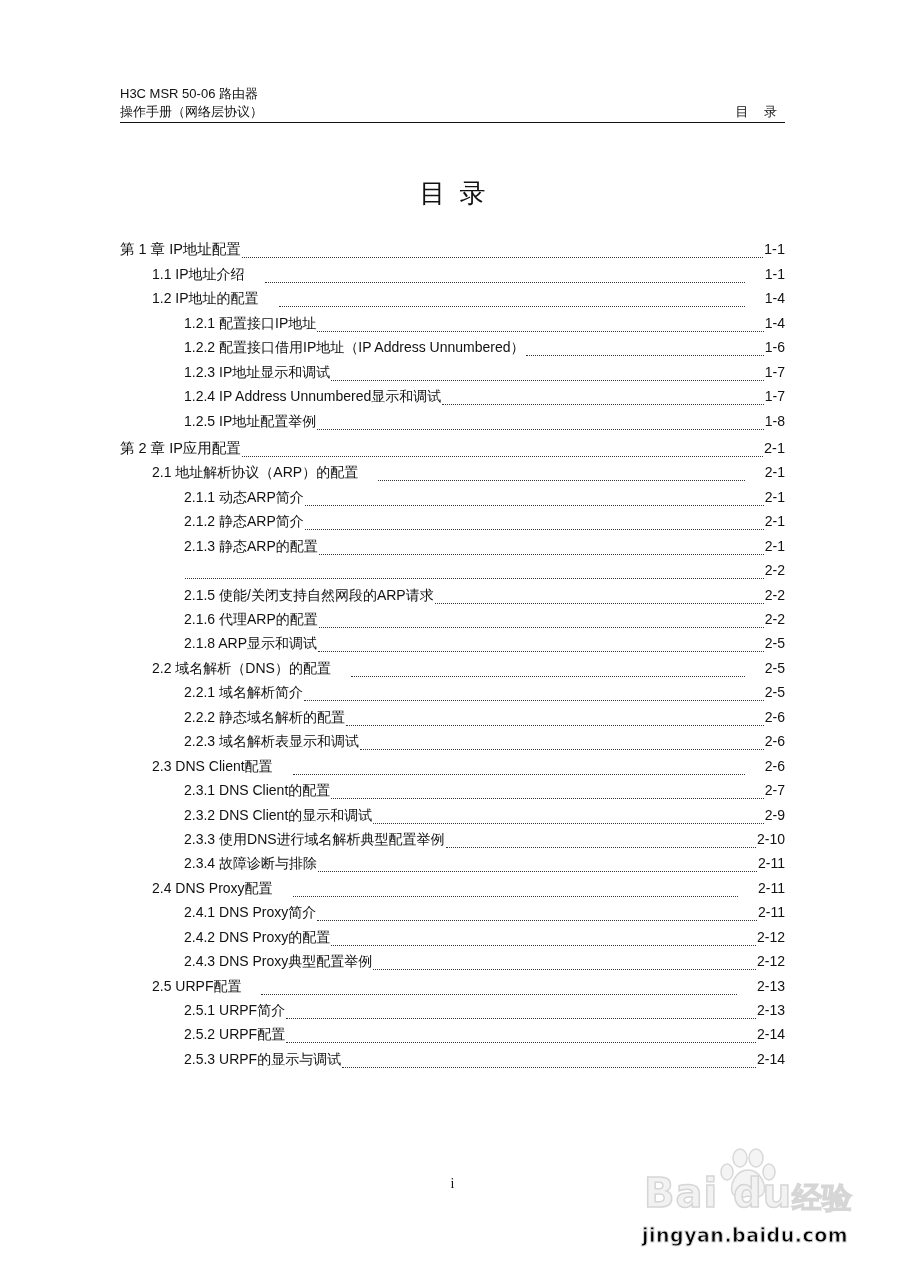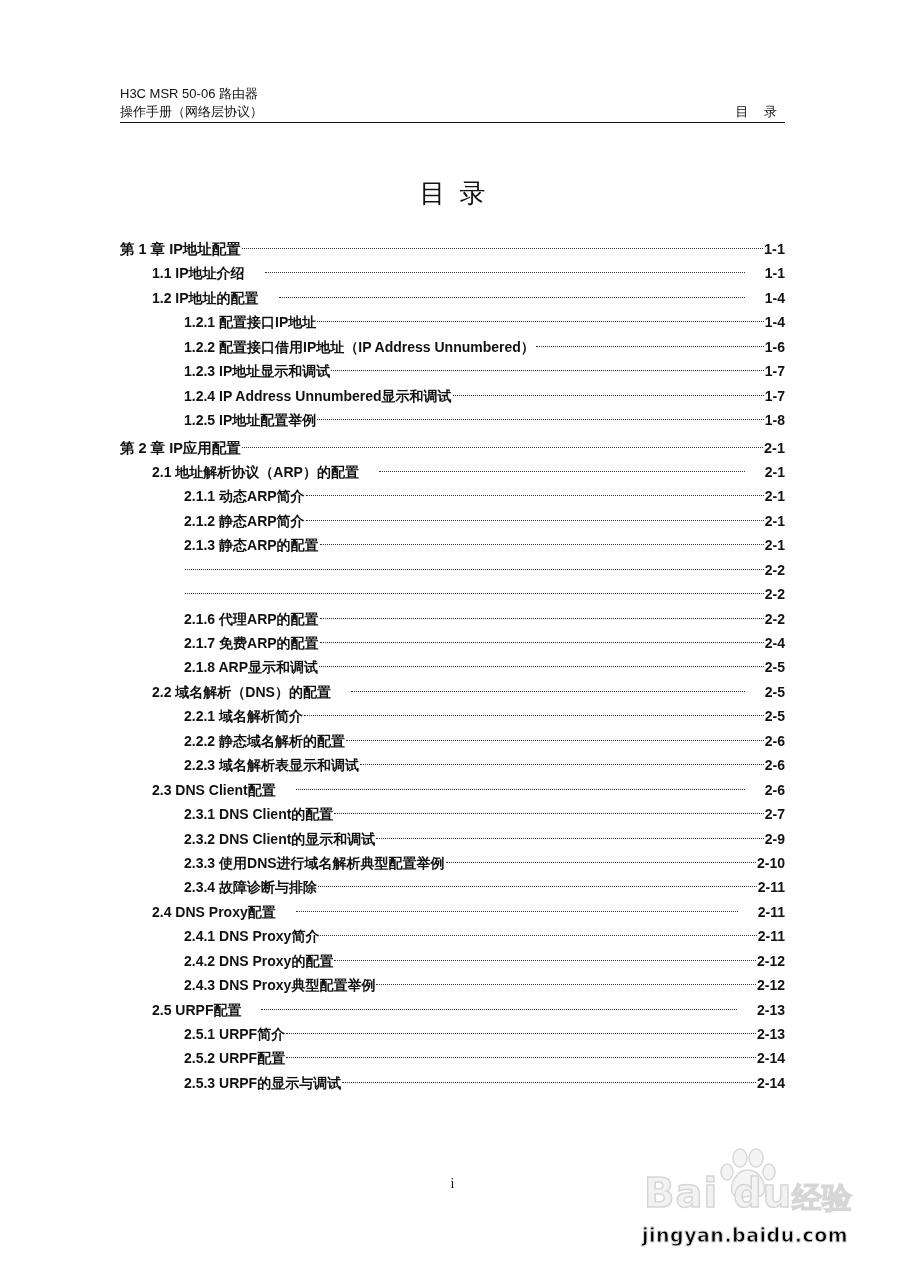--- a/index.html
+++ b/index.html
@@ -58,26 +58,25 @@
       box-sizing: border-box;
     }
     .toc {
       position: absolute;
       left: 120px;
       top: 237px;
       width: 665px;
     }
     .toc-entry {
       display: flex;
-      align-items: flex-start;
+      align-items: flex-end;
       height: 24.45px;
       font-size: 14px;
       line-height: 24px;
       white-space: nowrap;
-      font-weight: bold;
     }
     .toc-entry.chapter {
       font-size: 14.5px;
     }
     .toc-entry.chapter.gap {
       margin-top: 3px;
     }
     .toc-entry.level-1 { padding-left: 0; }
     .toc-entry.level-2 { padding-left: 32px; gap: 19px; }
     .toc-entry.level-3 { padding-left: 64px; }
@@ -227,32 +226,28 @@
     <div class="toc-entry level-3">
       <span class="label">2.1.3 静态ARP的配置</span>
       <span class="dots"></span>
       <span class="page">2-1</span>
     </div>
     <div class="toc-entry level-3">
       <span class="dots"></span>
       <span class="page">2-2</span>
     </div>
     <div class="toc-entry level-3">
+      <span class="label">2.1.5 使能/关闭支持自然网段的ARP请求</span>
       <span class="dots"></span>
       <span class="page">2-2</span>
     </div>
     <div class="toc-entry level-3">
       <span class="label">2.1.6 代理ARP的配置</span>
       <span class="dots"></span>
       <span class="page">2-2</span>
-    </div>
-    <div class="toc-entry level-3">
-      <span class="label">2.1.7 免费ARP的配置</span>
-      <span class="dots"></span>
-      <span class="page">2-4</span>
     </div>
     <div class="toc-entry level-3">
       <span class="label">2.1.8 ARP显示和调试</span>
       <span class="dots"></span>
       <span class="page">2-5</span>
     </div>
     <div class="toc-entry level-2">
       <span class="label">2.2 域名解析（DNS）的配置</span>
       <span class="dots"></span>
       <span class="page">2-5</span>

